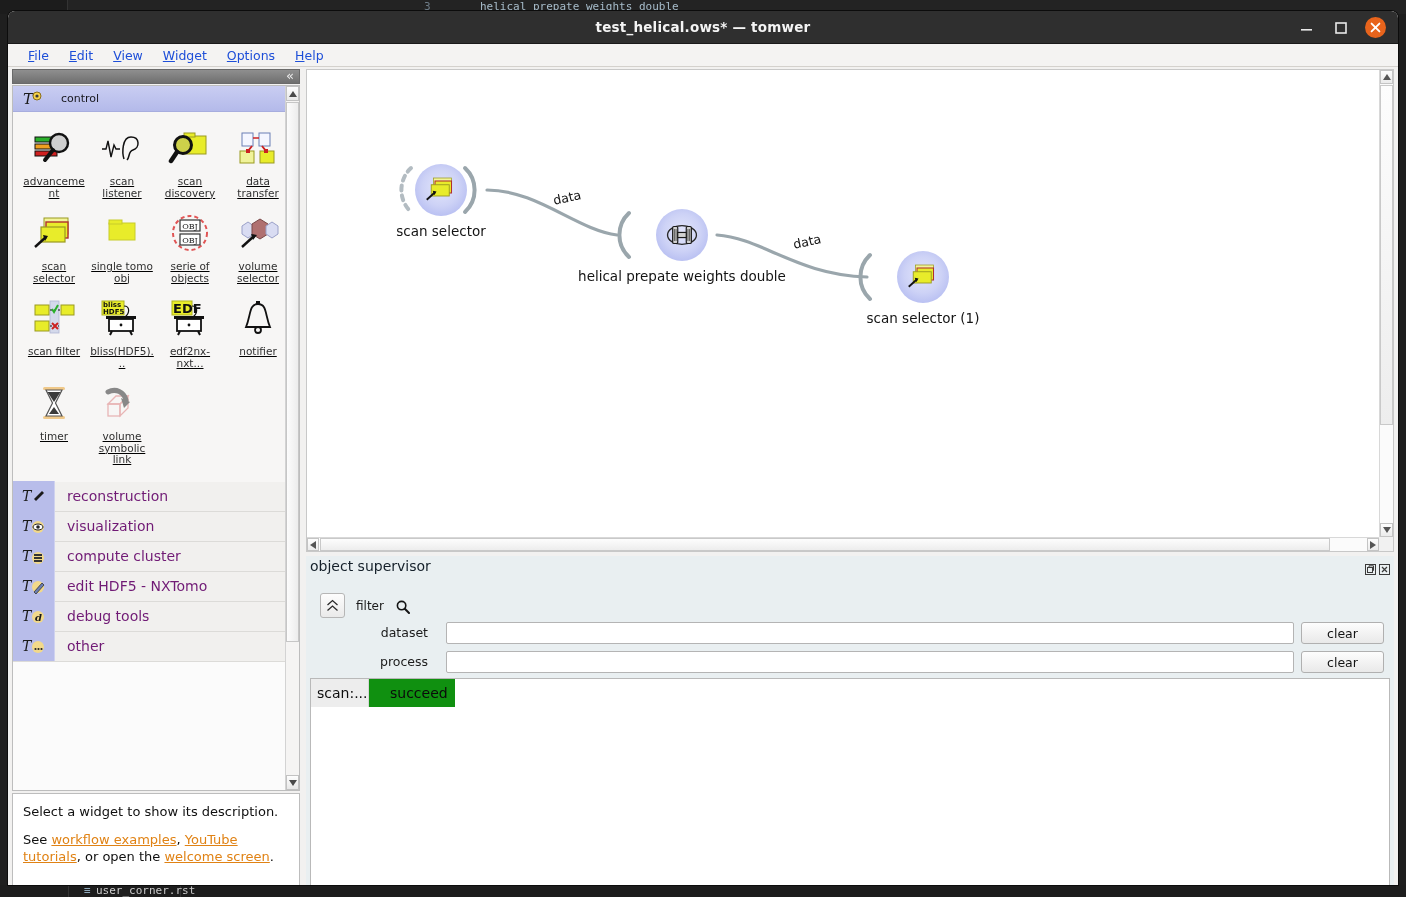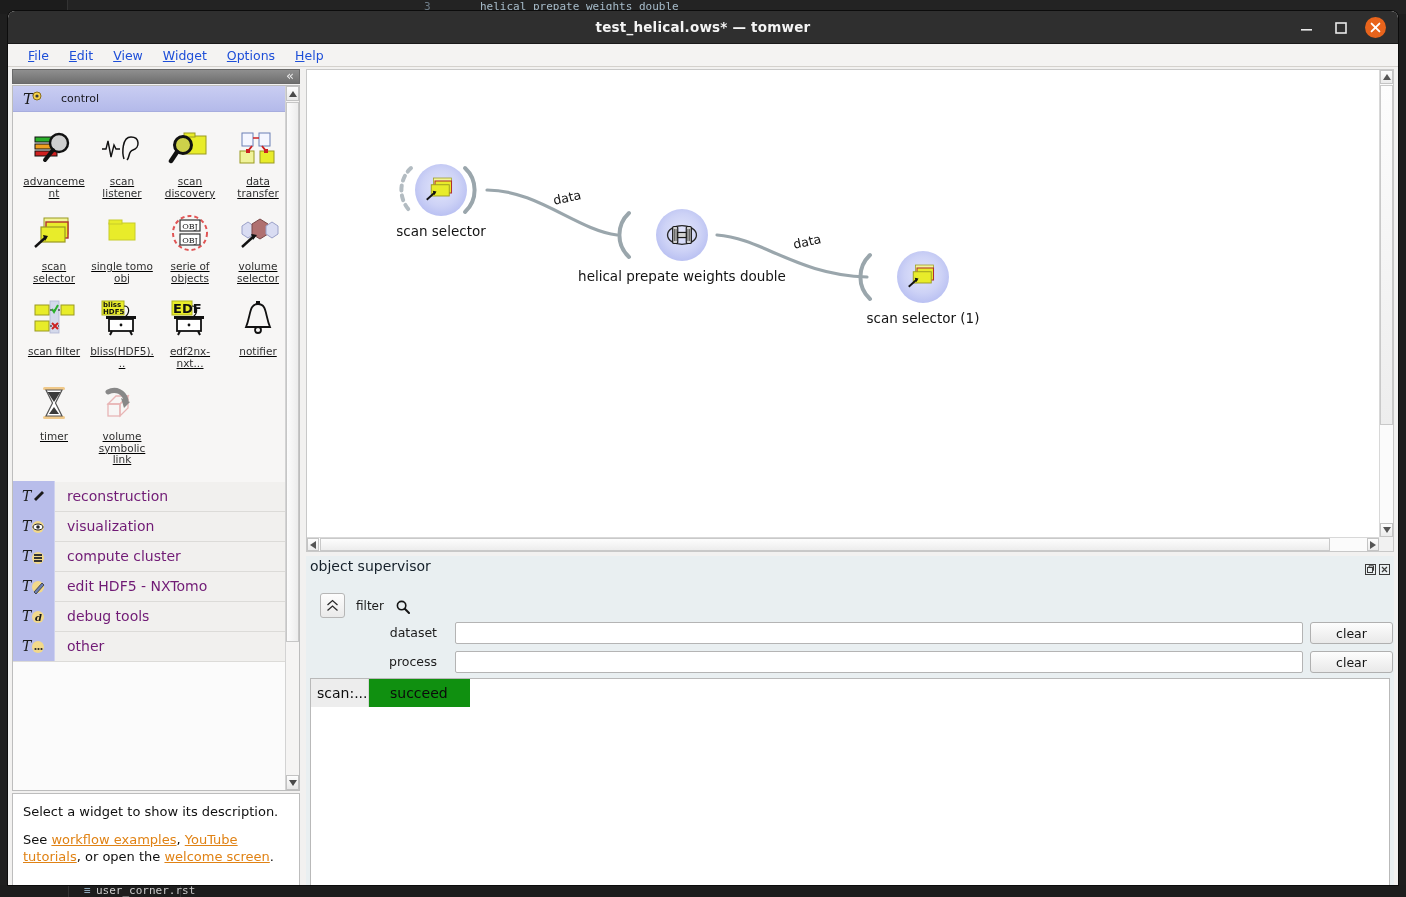--- a/index.html
+++ b/index.html
@@ -218,21 +218,21 @@
     position: absolute; left: 2px; top: 22px; right: 0px; bottom: 0px;
     background: #e9eff1;
   }
   .collapse-btn {
     position: absolute; left: 12px; top: 15px; width: 25px; height: 25px;
     background: linear-gradient(#fdfdfd,#eaeaea); border: 1px solid #b6b6b6; border-radius: 3px;
     display: flex; align-items: center; justify-content: center;
   }
   .filter-label { position: absolute; left: 48px; top: 21px; font-size: 12px; color: #1b1b1b; }
   .filter-icon { position: absolute; left: 88px; top: 21px; }
-  .frow { position: absolute; left: 9px; width: 100%; height: 37px; }
+  .frow { position: absolute; left: 0; width: 100%; height: 37px; }
   .frow .flabel { position: absolute; width: 120px; text-align: right; font-size: 12.5px; color: #1b1b1b; top: 3px; }
   .frow input {
     position: absolute; left: 138px; width: 848px; height: 22px;
     border: 1px solid #b4b4b4; border-radius: 2px; background: #fff;
     font-size: 12.5px; padding: 0 4px; font-family: "DejaVu Sans","Liberation Sans",sans-serif;
     outline: none; color: #111;
   }
   .frow .clearbtn {
     position: absolute; left: 993px; width: 83px; height: 22px;
     background: linear-gradient(#fdfdfd,#e9e9e9); border: 1px solid #b0b0b0; border-radius: 3px;
@@ -249,21 +249,21 @@
     position: relative; font-size: 13px; color: #0f0f0f;
     display: flex; align-items: center; border-right: 1px solid #d6d6d6;
     padding-left: 4px; background: linear-gradient(#f7f7f7,#e9e9e9);
   }
   .th.sorted { border-bottom: 2px solid #2a7d2a; }
   .th.col0 { width: 58px; justify-content: flex-end; padding-right: 6px; }
   .th.col1 { width: 1038px; border-right: none; }
   .trow { display: flex; height: 28px; }
   .td { font-size: 14px; color: #0e0e0e; display: flex; align-items: center; padding-left: 6px; }
   .td.col0 { width: 58px; background: #ededed; border-right: 1px solid #d6d6d6; }
-  .td.col1 { width: 101px; background: #109010; color: #0b0b0b; padding-left: 21px; }
+  .td.col1 { width: 86px; background: #109010; color: #0b0b0b; padding-left: 21px; }
 </style>
 </head>
 <body>
 
 <div id="desktop">
   <div class="bg-editor-top">
     <div class="gutter"></div>
     <span class="lineno">3</span>
     <span class="codetext">helical prepate weights double</span>
   </div>

